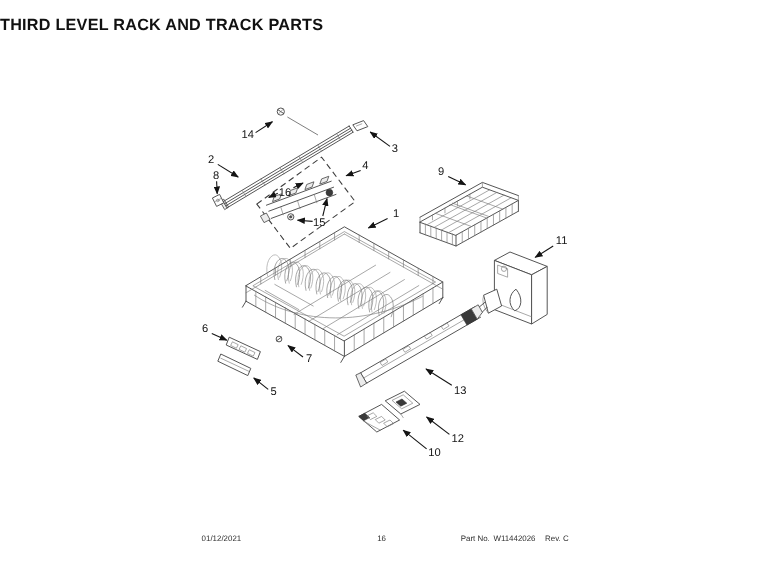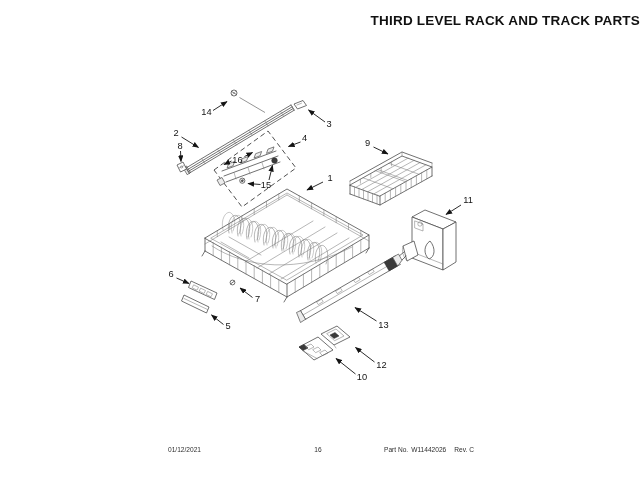--- a/index.html
+++ b/index.html
@@ -1,18 +1,18 @@
 <!DOCTYPE html>
 <html><head>
 <meta charset="utf-8">
 <style>
   html,body{margin:0;padding:0;background:#fff;}
   .page{position:relative;width:640px;height:480px;background:#fff;overflow:hidden;
         font-family:"Liberation Sans",sans-serif;}
-  .title{position:absolute;top:13px;left:0;width:100%;text-align:right;
+  .title{position:absolute;top:13px;left:0;width:100%;text-align:left;
          font-size:13.5px;font-weight:700;letter-spacing:.2px;color:#111;}
   .diagram{position:absolute;top:0;left:0;}
   .footer{position:absolute;top:446px;left:0;width:100%;font-size:6.6px;color:#2e2e2e;}
   .f-date{position:absolute;left:168px;top:0;}
   .f-page{position:absolute;left:318px;top:0;transform:translateX(-50%);}
   .f-part{position:absolute;left:384px;top:0;white-space:nowrap;}
   .f-part span{margin-right:3px;}
   .f-part .rev{margin-left:5px;}
   
   .ln{fill:none;stroke:#4d4d4d;stroke-width:.8;stroke-linecap:round;stroke-linejoin:round}

